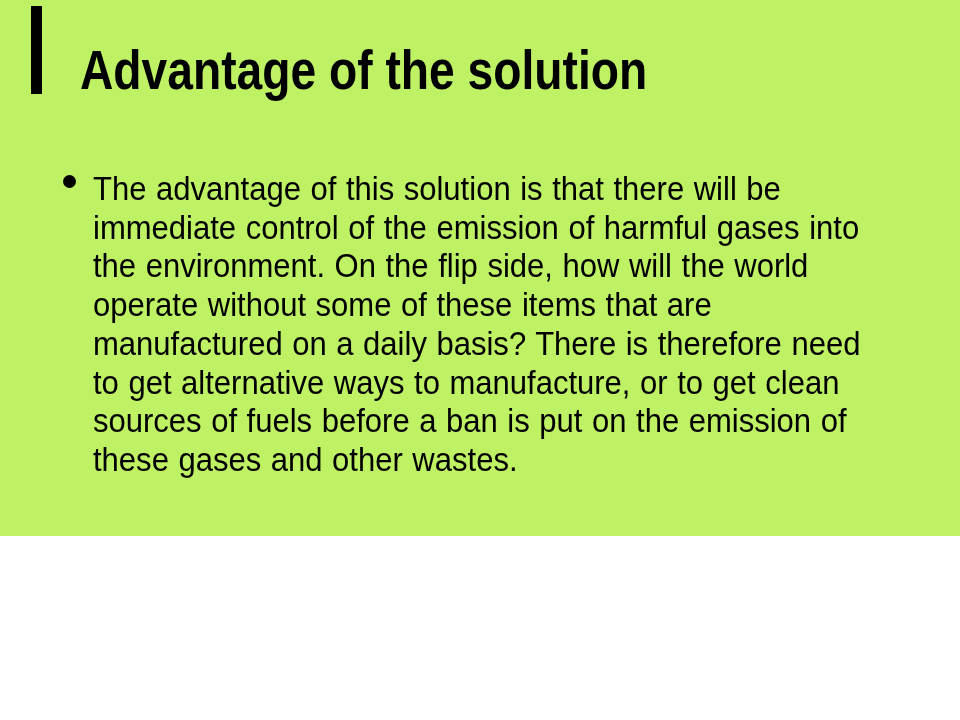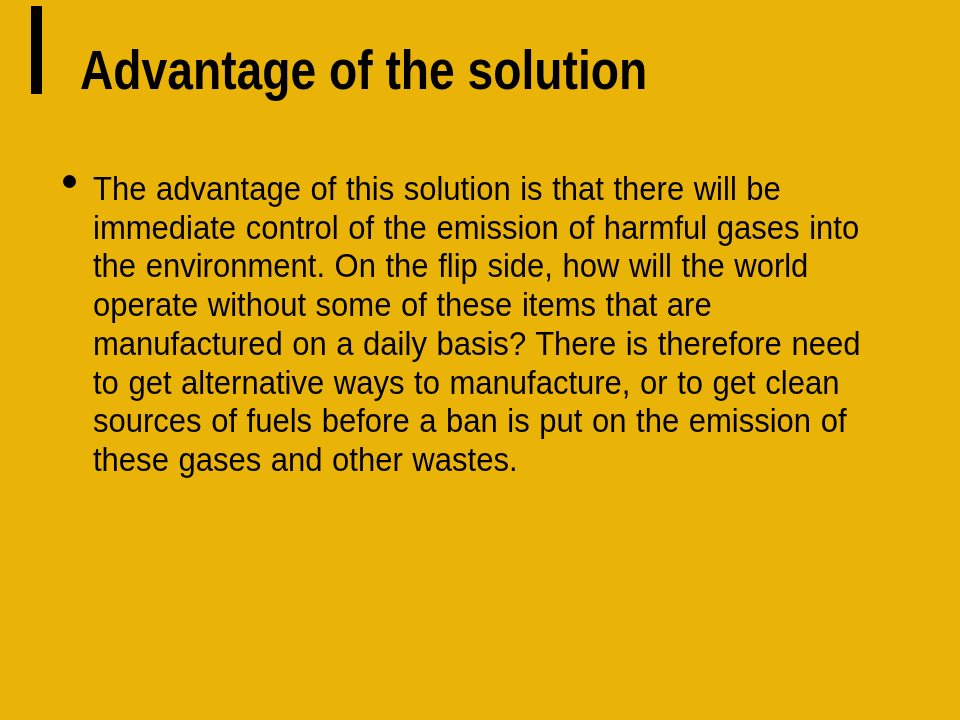--- a/index.html
+++ b/index.html
@@ -3,22 +3,22 @@
 <meta charset="utf-8">
 <style>
   html, body {
     margin: 0;
     padding: 0;
     background: #ffffff;
   }
   .slide {
     position: relative;
     width: 960px;
-    height: 720px;
-    background: #eab308;
+    height: 536px;
+    background: #bef264;
     overflow: hidden;
     font-family: "Liberation Sans", sans-serif;
     color: #000000;
   }
   .artifact-bar {
     position: absolute;
     left: 31px;
     top: 6px;
     width: 11px;
     height: 88px;

